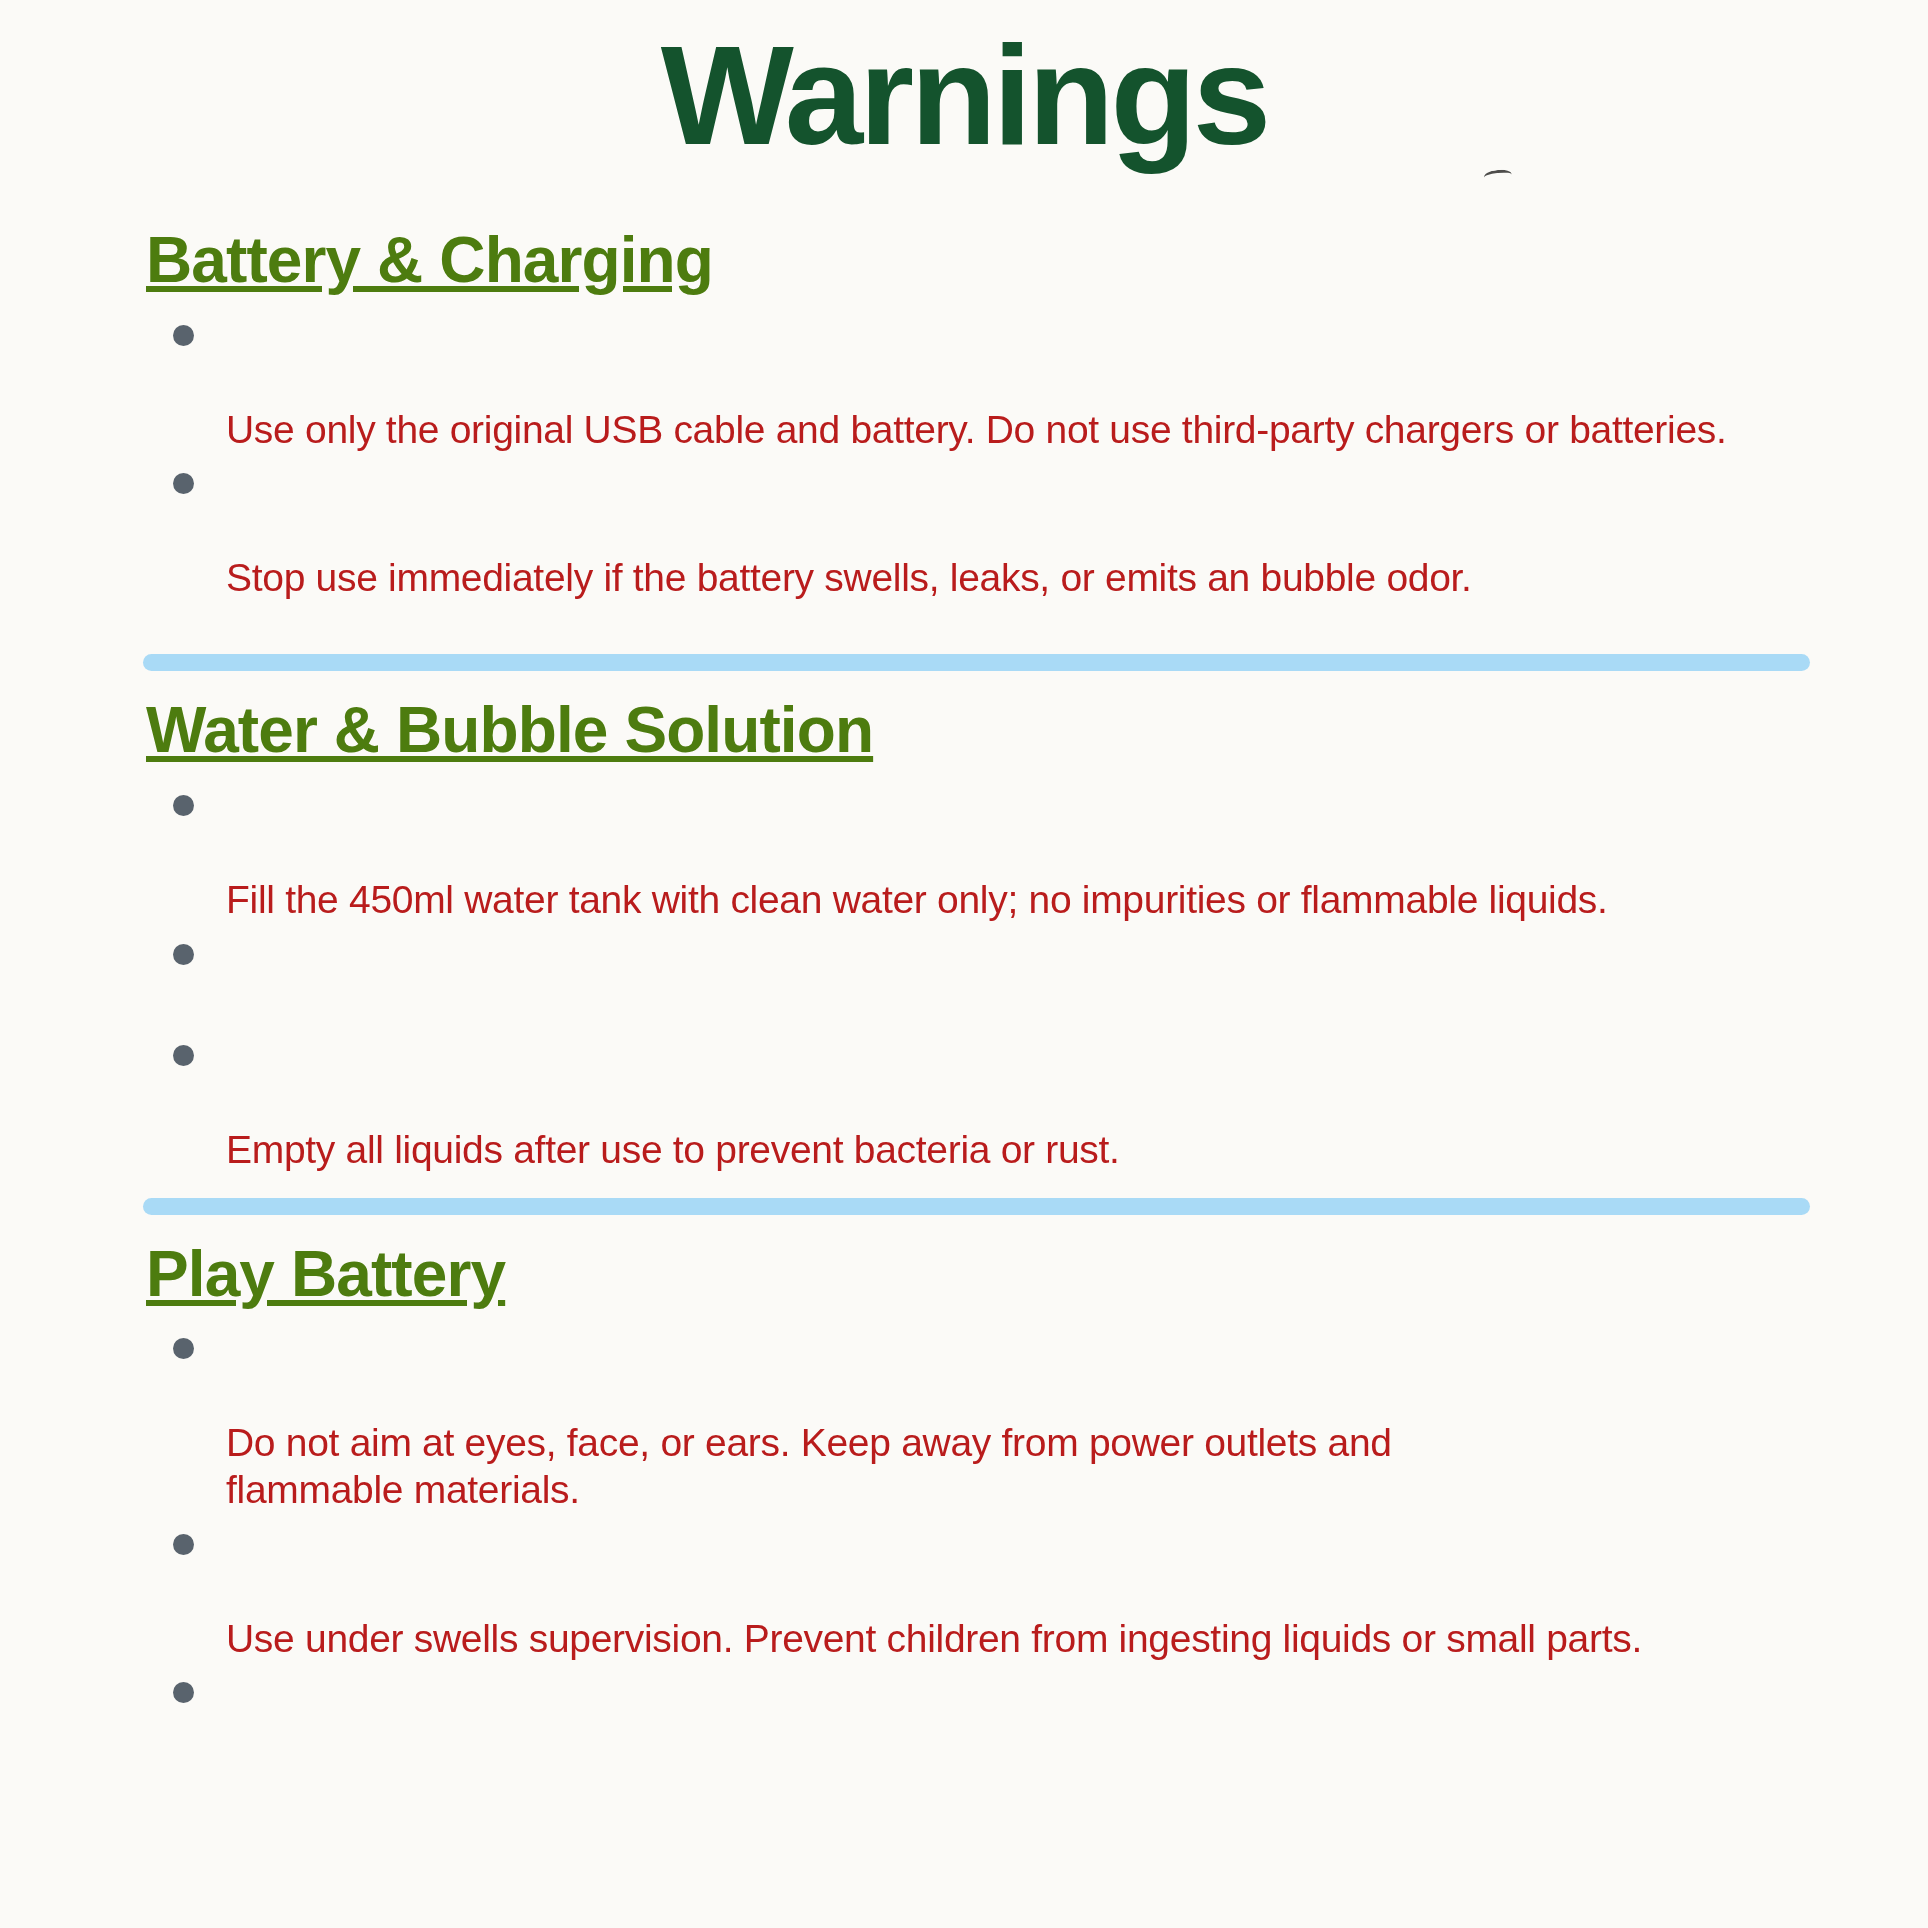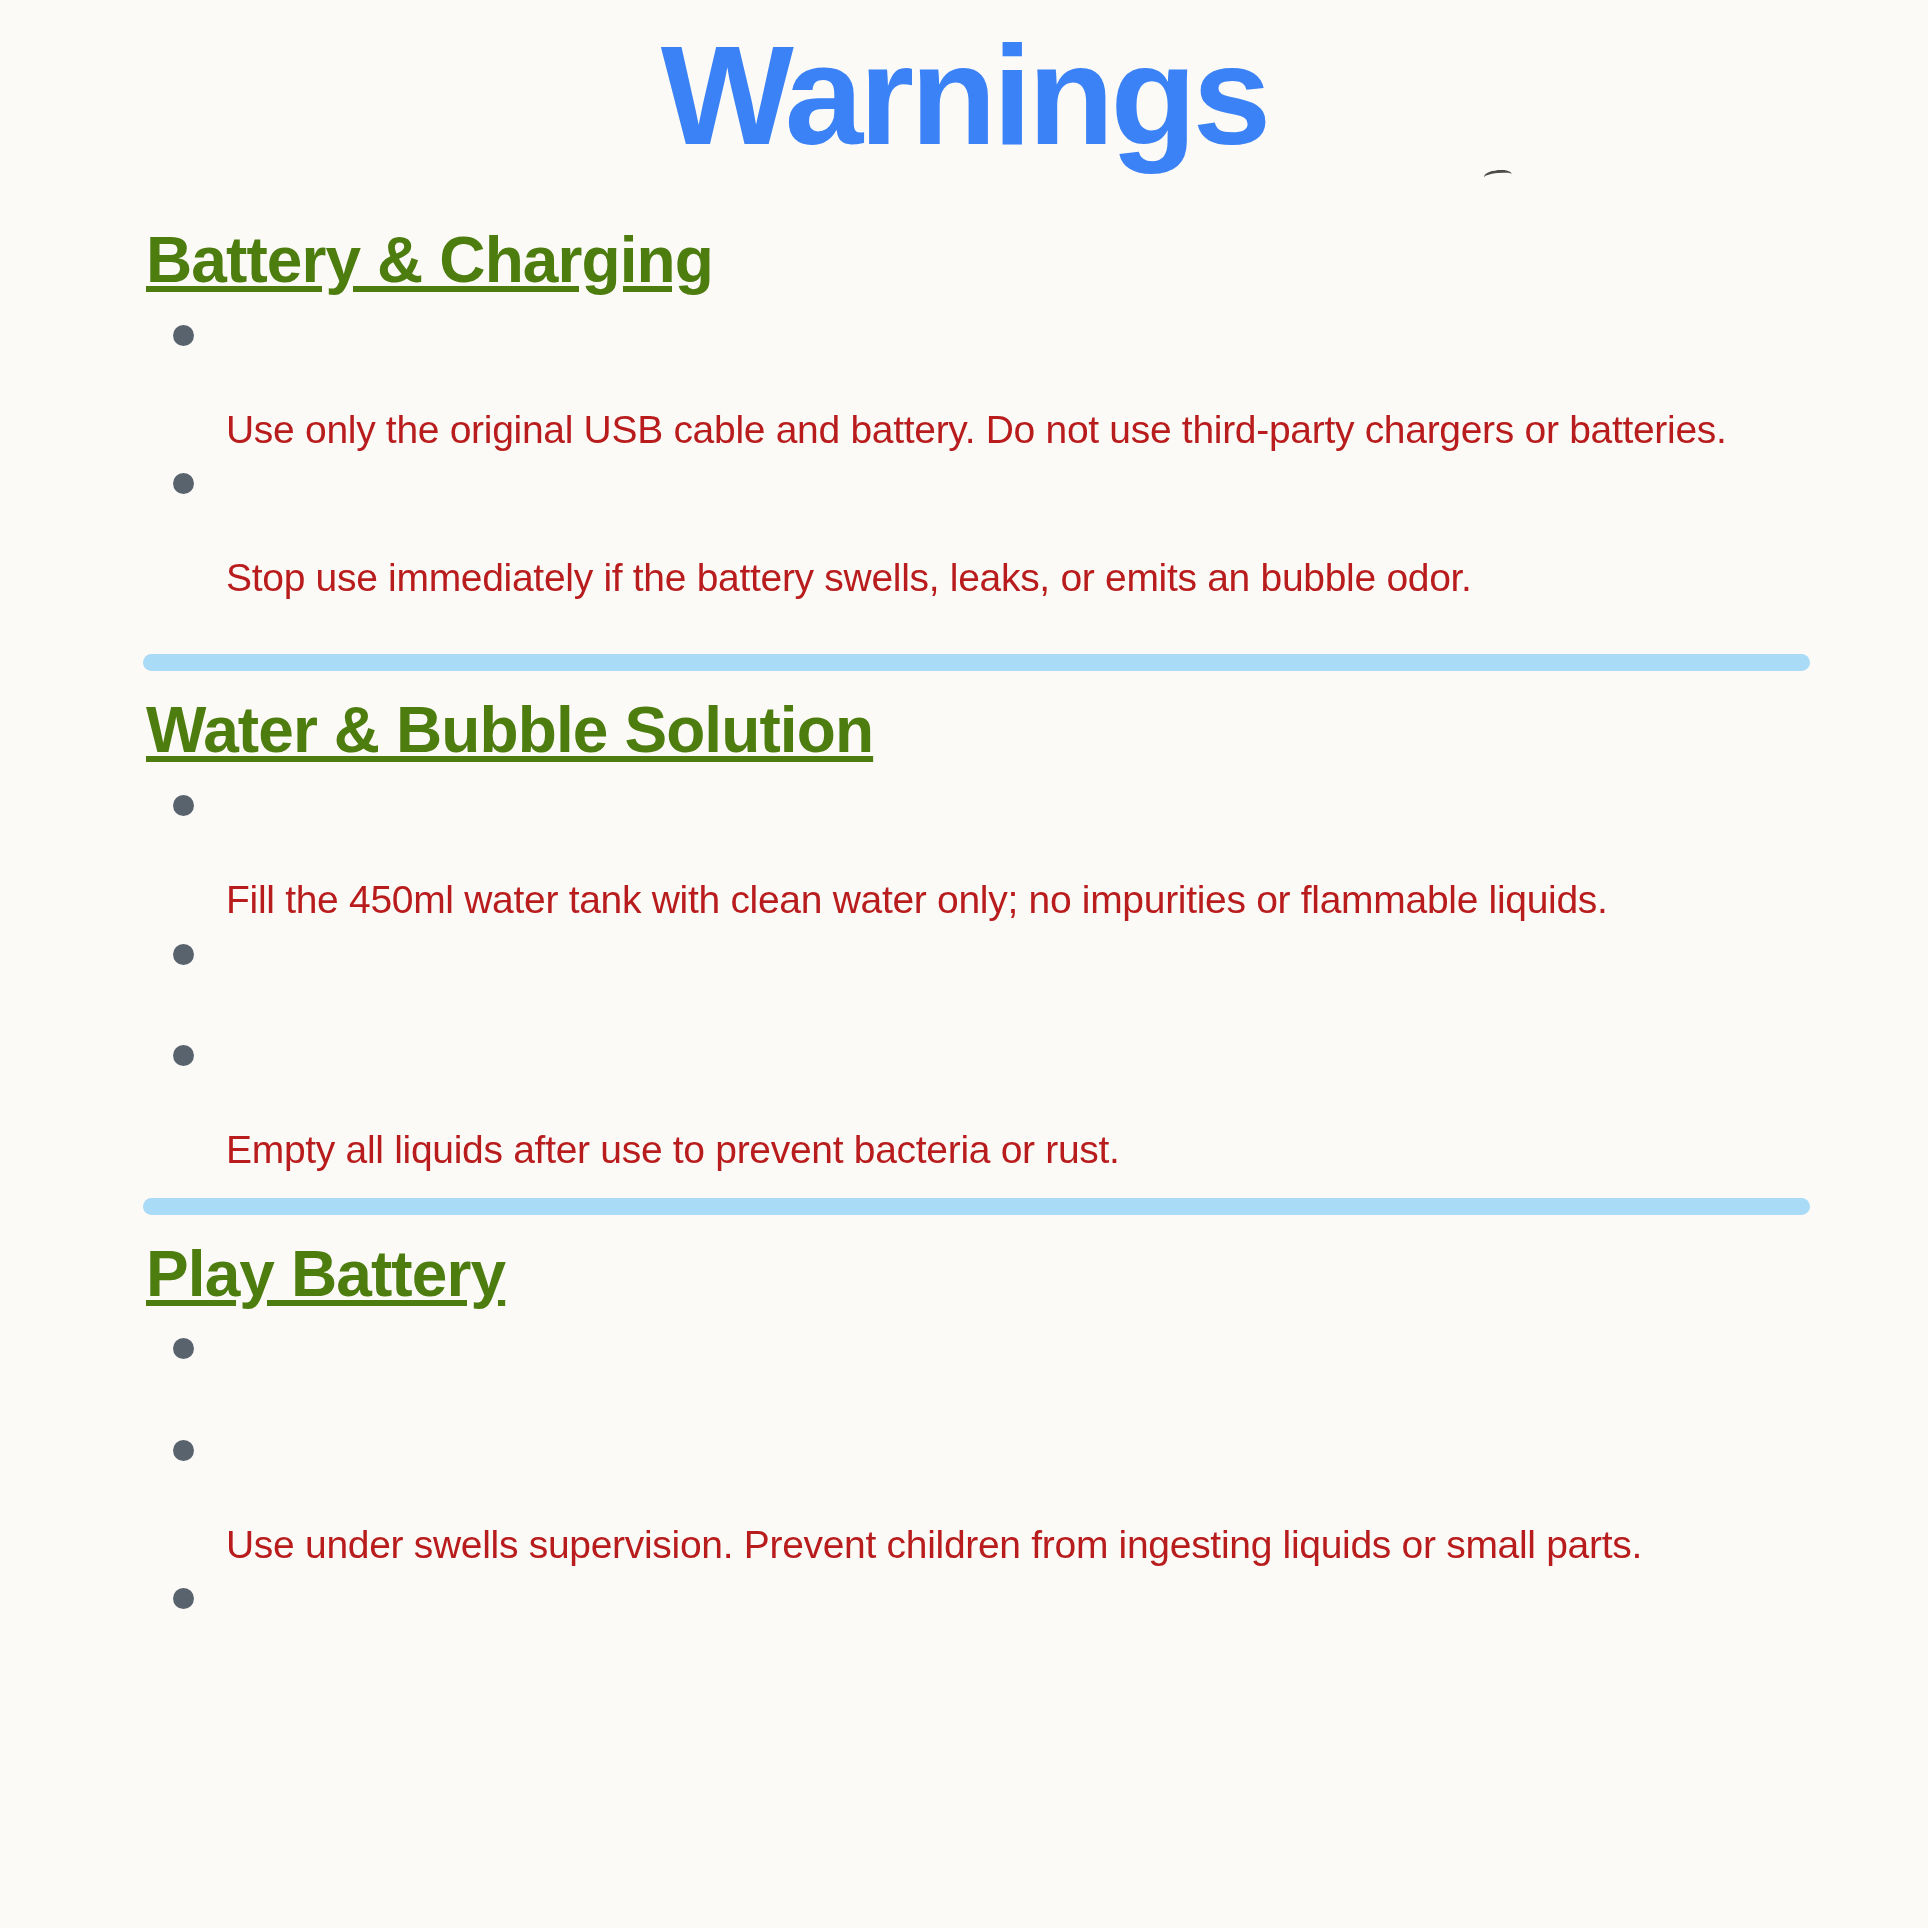--- a/index.html
+++ b/index.html
@@ -16,21 +16,21 @@
     width:1928px;
     height:1928px;
   }
   h1.title {
     margin:17px 0 47px 0;
     text-align:center;
     font-size:141px;
     line-height:1.12;
     letter-spacing:-3.8px;
     font-weight:700;
-    color:#3b82f6;
+    color:#14532d;
   }
   .stray {
     position:absolute;
     left:1484px;
     top:153px;
     width:28px;
     height:9.4px;
     border-top:3.8px solid #30302e;
     border-radius:50%;
     transform:rotate(-6deg);
@@ -119,20 +119,22 @@
     </ul>
   </section>
 
   <div class="divider"></div>
 
   <section>
     <h2 class="sec-heading">Play Battery</h2>
     <ul class="bullets">
       <li>
         <span class="dot"></span>
+        <span>Do not aim at eyes, face, or ears. Keep away from power outlets and
+flammable materials.</span>
       </li>
       <li>
         <span class="dot"></span>
         <span>Use under swells supervision. Prevent children from ingesting liquids or small parts.</span>
       </li>
       <li>
         <span class="dot"></span>
         
       </li>
     </ul>

